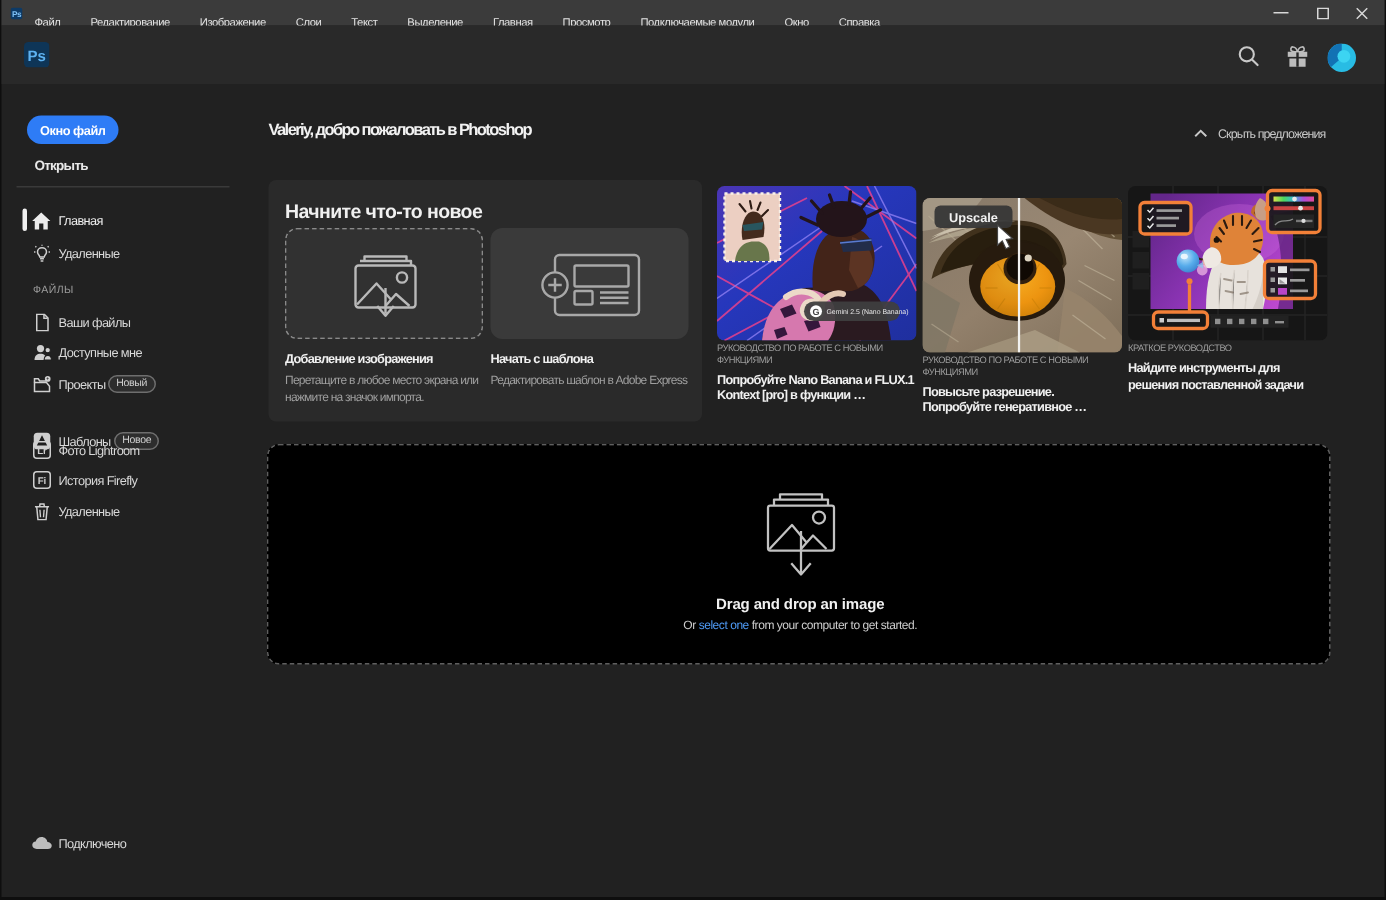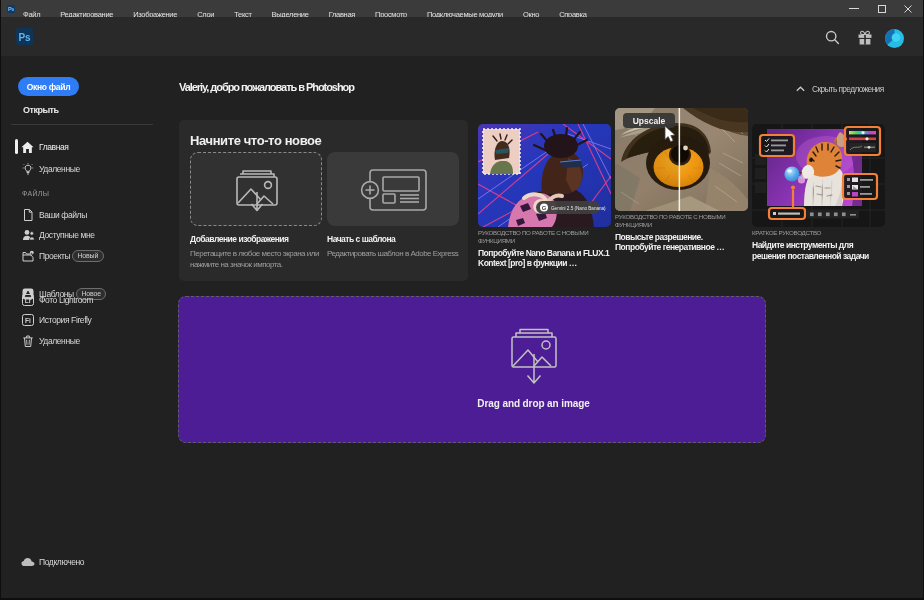--- a/index.html
+++ b/index.html
@@ -305,21 +305,21 @@
 
         <rect x="58" y="77" width="64" height="13" rx="6.5" fill="#3f3f3f" opacity="0.94"></rect>
         <circle cx="66" cy="83.5" r="4" fill="#fff"></circle>
         <text x="66" y="86" font-size="6" fill="#444" text-anchor="middle" font-weight="bold">G</text>
         <text x="73" y="85.5" font-size="4.6" fill="#e8e8e8">Gemini 2.5 (Nano Banana)</text>
       </svg>
       <div class="capsline" style="margin-top:2px;">РУКОВОДСТВО ПО РАБОТЕ С НОВЫМИ<br>ФУНКЦИЯМИ</div>
       <div class="cardtitle" style="margin-top:2.5px;">Попробуйте Nano Banana и FLUX.1<br>Kontext [pro] в функции …</div>
     </div>
 
-    <div class="abs" style="left:448px; top:52px; width:154px;">
+    <div class="abs" style="left:448px; top:76px; width:154px;">
       <svg width="133" height="103" viewBox="0 0 133 103" style="border-radius:5px;">
         <defs>
           <radialGradient id="iris" cx="0.45" cy="0.35" r="0.8">
             <stop offset="0" stop-color="#f6ae23"></stop>
               <stop offset="0.55" stop-color="#ed9410"></stop>
               <stop offset="1" stop-color="#c47a06"></stop>
           </radialGradient>
           <linearGradient id="feath" x1="0" y1="0" x2="1" y2="1">
             <stop offset="0" stop-color="#8e8171"></stop>
               <stop offset="0.5" stop-color="#998772"></stop>
@@ -516,29 +516,30 @@
           <path d="M101 62 l4 3 l-4 0 Z" fill="#999"></path>
         <rect x="100" y="68" width="6" height="4.5" fill="#b845c8"></rect>
 
         <rect x="21" y="88" width="3" height="3" fill="#cccccc"></rect>
         <rect x="26" y="88.5" width="22" height="2.2" fill="#bdbdbd"></rect>
       </svg>
       <div class="capsline" style="margin-top:2px;">КРАТКОЕ РУКОВОДСТВО</div>
       <div class="cardtitle" style="margin-top:3px;">Найдите инструменты для<br>решения поставленной задачи</div>
     </div>
 
-    <div class="abs" style="left:11px; top:240px; width:588px; height:147px; background:#4c1d95; border:1px dashed #5f5f5f; border-radius:8px;">
+    <div class="abs" style="left:11px; top:240px; width:709px; height:147px; background:#000000; border:1px dashed #5f5f5f; border-radius:8px;">
       <svg class="abs" style="left:325px; top:29px;" width="60" height="62" viewBox="0 0 60 62">
         <g fill="none" stroke="#c2c2c2" stroke-width="1.5" stroke-linejoin="round">
           <path d="M16 7 L16 3.5 L44 3.5 L44 7"></path>
           <path d="M12 11 L12 7 L48 7 L48 11"></path>
           <rect x="8" y="11" width="44" height="30" rx="1.5"></rect>
           <circle cx="42" cy="19" r="4"></circle>
           <path d="M9 40 L24 24 L34 36"></path>
           <path d="M30 40 L38 31 L47 40"></path>
           <path d="M30 28 L30 56 M23.5 49.5 L30 57 L36.5 49.5"></path>
         </g>
       </svg>
       <div class="abs" style="left:0; top:101px; width:709px; text-align:center; color:#f0f0f0; font-size:10px; letter-spacing:-0.1px; font-weight:bold;">Drag and drop an image</div>
+      <div class="abs" style="left:0; top:115px; width:709px; text-align:center; color:#cdcdcd; font-size:8px; letter-spacing:-0.3px;">Or <span style="color:#4e9af5;">select one</span> from your computer to get started.</div>
     </div>
   </div>
 
 </div>
 
 </body></html>

